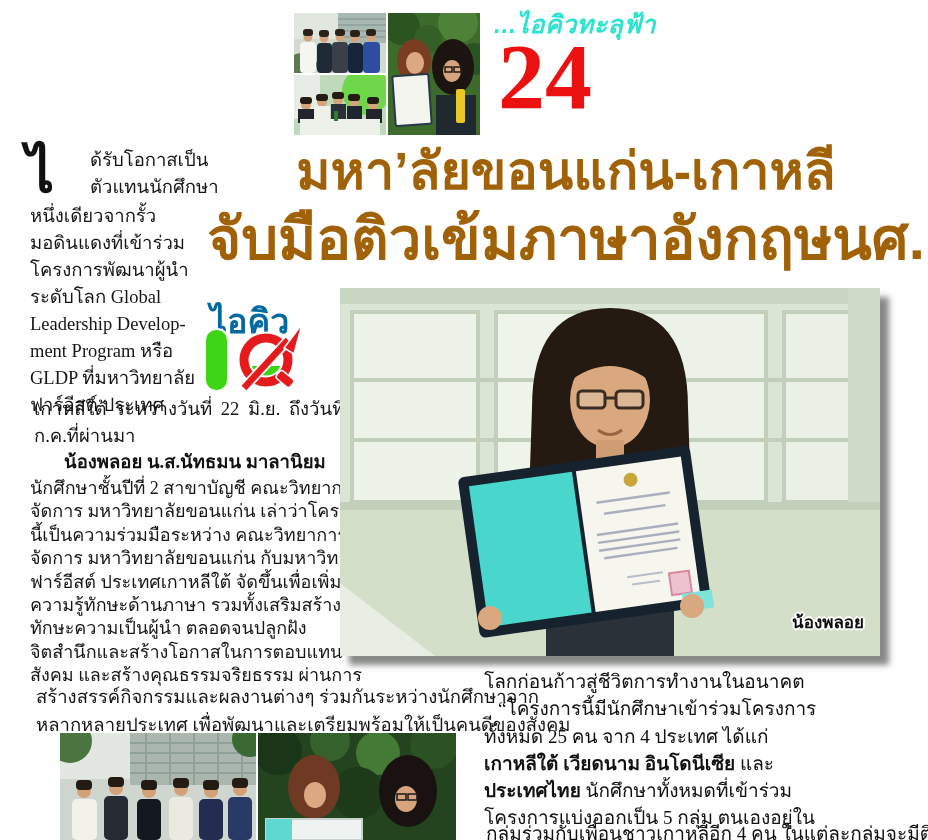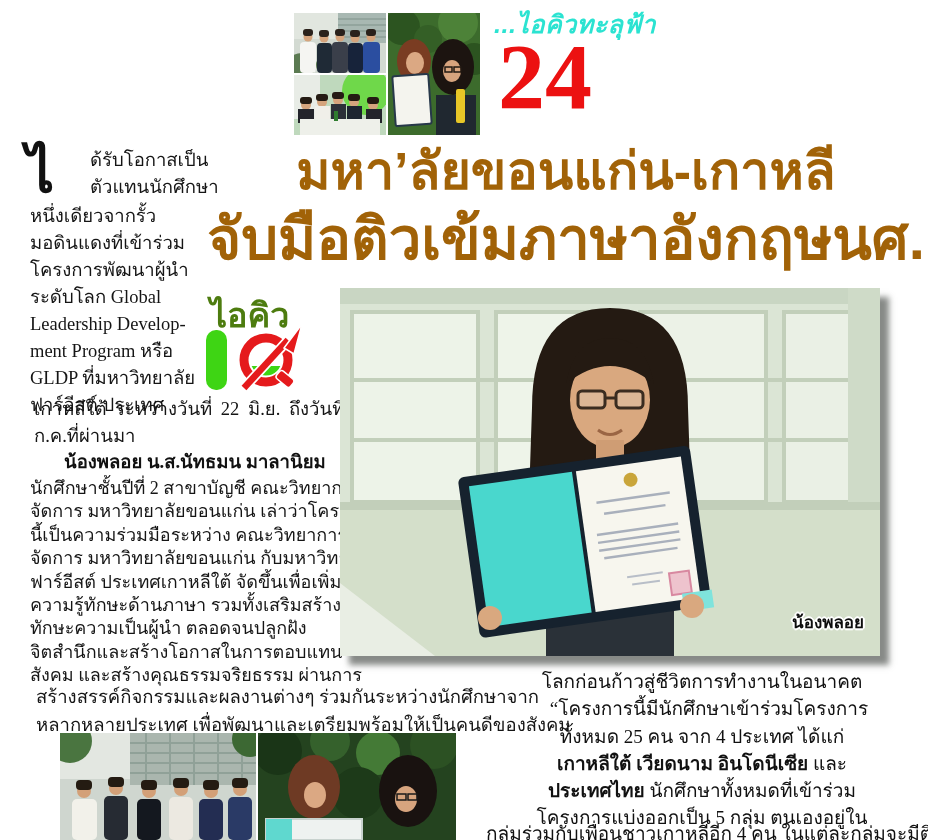--- a/index.html
+++ b/index.html
@@ -25,30 +25,30 @@
   .headline .l2{font-size:58px;line-height:74px;letter-spacing:0px;}
   
   .bodytxt{font-size:18.5px;line-height:27px;color:#151515;}
   .dropcap{left:26px;top:144px;font-size:56px;line-height:58px;font-weight:bold;color:#111;}
   .open-lines{left:74px;top:147px;margin-left:16px;}
   .narrow-lines{left:30px;top:203px;}
   .date-lines{left:34px;top:396px;word-spacing:4px;}
   .name-line{left:64px;top:450px;font-weight:bold;font-size:18.5px;line-height:24px;}
   .body-lines{left:30px;top:477px;font-size:18px;line-height:23.4px;}
   .wide-lines{left:36px;top:684px;font-size:18.5px;line-height:27.5px;}
-  .right-col{left:484px;top:668px;width:436px;font-size:19px;line-height:27.3px;text-align:center;}
+  .right-col{left:484px;top:668px;width:436px;font-size:19px;line-height:27.3px;}
   .right-col .ln{white-space:nowrap;}
   .right-col .indent{padding-left:14px;}
   .right-col b{font-weight:bold;}
   .last-line{left:486px;top:818px;font-size:19px;white-space:nowrap;}
   
   .logo{left:198px;top:286px;width:290px;height:110px;z-index:30;}
   .logo-thai{
-    position:absolute;left:12px;top:2px;font-family:"Liberation Sans","DejaVu Sans",sans-serif;
-    font-weight:800;font-size:34px;color:#4d7c0f;
+    position:absolute;left:12px;top:8px;font-family:"Liberation Sans","DejaVu Sans",sans-serif;
+    font-weight:800;font-size:34px;color:#0369a1;
     text-shadow:-2px 0 #fff,2px 0 #fff,0 -2px #fff,0 2px #fff,-2px -2px #fff,2px 2px #fff,-2px 2px #fff,2px -2px #fff;
   }
   .logo-i{position:absolute;left:8px;top:44px;width:21px;height:60px;border-radius:10px;
     background:#3ED514;box-shadow:0 0 0 2px #ffffff;}
   .logo-q{position:absolute;left:30px;top:36px;}
   .logo-tagline{
     position:absolute;left:104px;top:34px;font-family:"Liberation Sans","DejaVu Sans",sans-serif;
     font-weight:800;font-size:52px;line-height:60px;color:#A6D4FB;
     -webkit-text-stroke:3px #1A66DB;letter-spacing:1px;
   }

